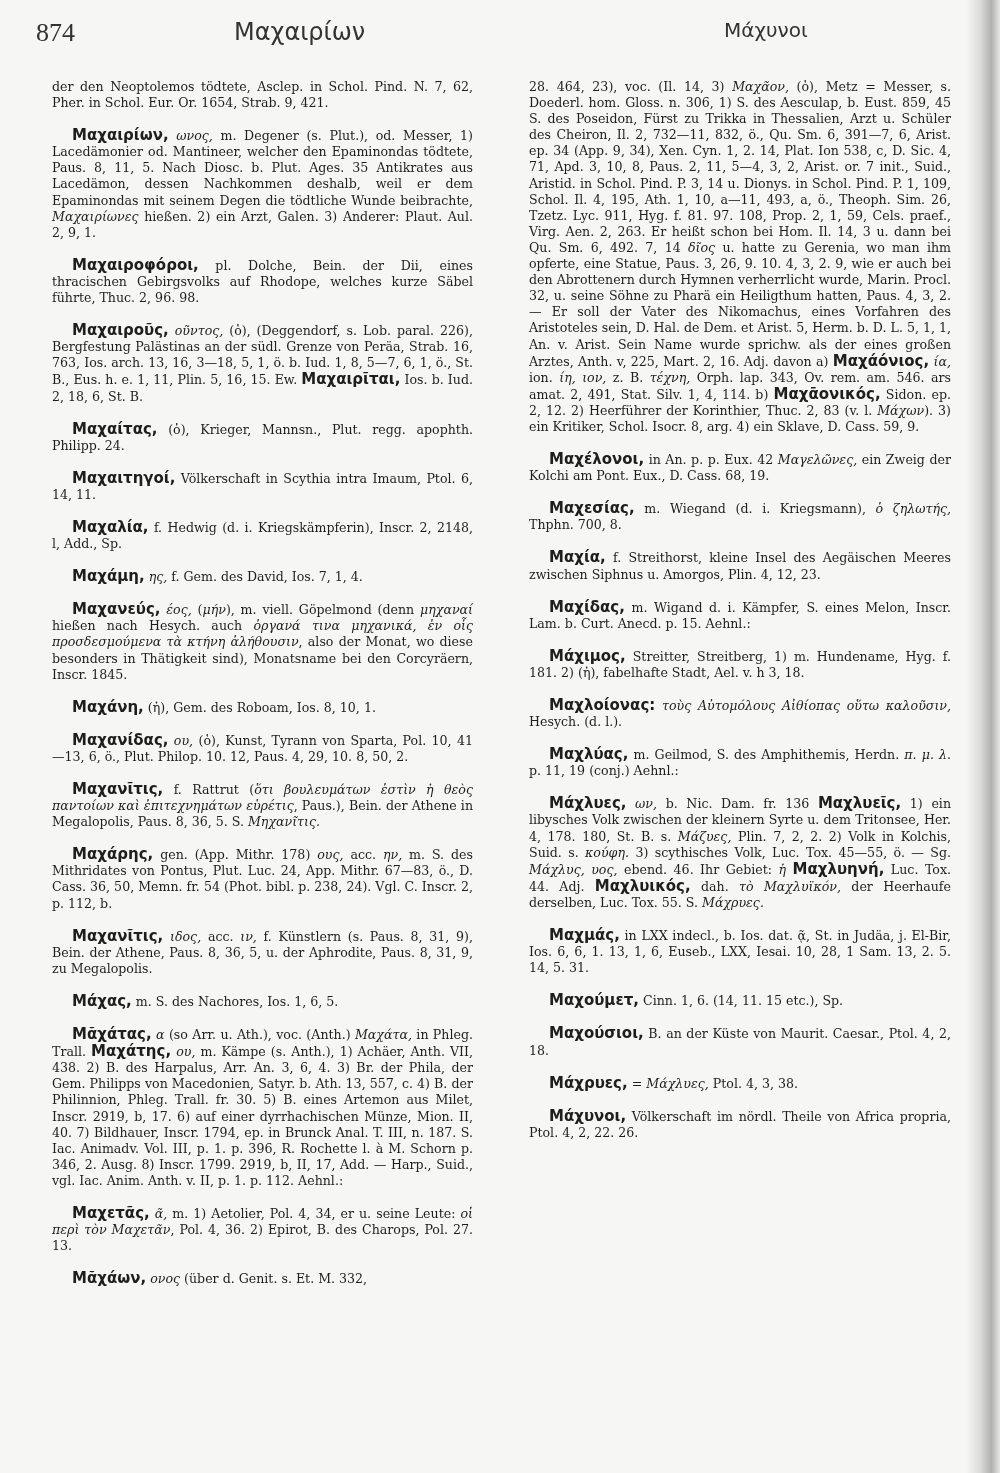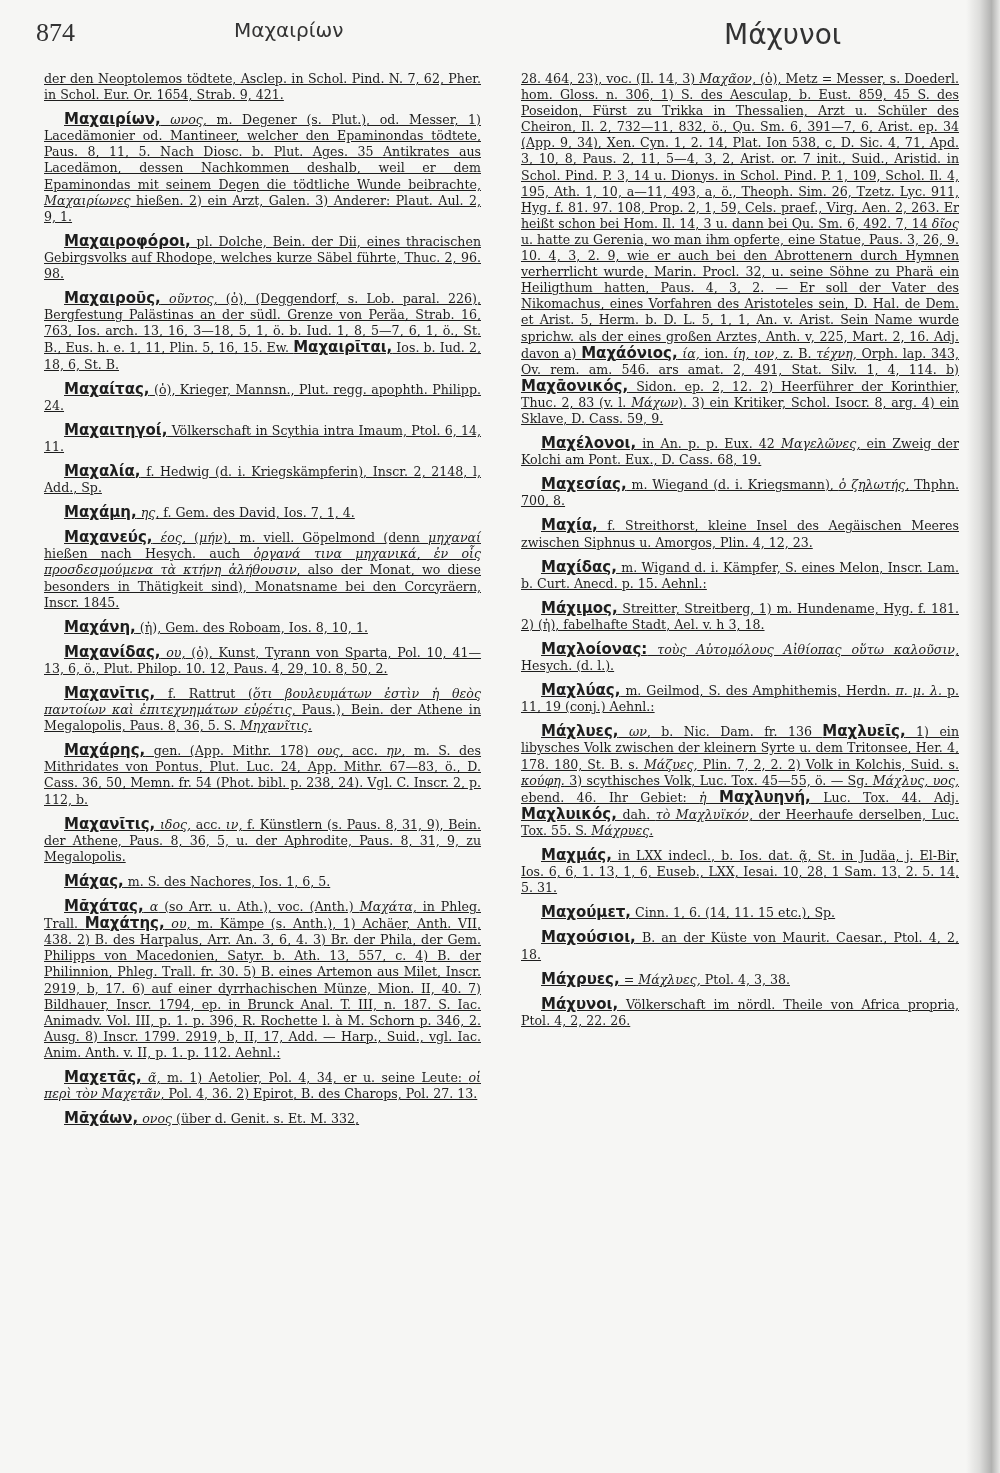--- a/index.html
+++ b/index.html
@@ -17,34 +17,34 @@
   }
   .header {
     position: absolute; top: 14px; left: 36px; right: 40px; height: 40px;
   }
   .page-number {
     position: absolute; left: 0; top: 4px;
     font-family: "Liberation Serif", serif; font-size: 26px; color: #333;
   }
   .head-left {
     position: absolute; left: 198px; top: 4px;
-    font-family: "DejaVu Sans", sans-serif; font-size: 20px; color: #333;
+    font-family: "DejaVu Sans", sans-serif; font-size: 24px; color: #333;
   }
   .head-right {
     position: absolute; left: 688px; top: 4px;
-    font-family: "DejaVu Sans", sans-serif; font-size: 28px; color: #333;
+    font-family: "DejaVu Sans", sans-serif; font-size: 20px; color: #333;
   }
   .col {
     position: absolute; top: 63px; width: 453px;
     font-family: "DejaVu Serif", serif; font-size: 12.6px; line-height: 16.1px;
     text-align: justify;
   }
   .col-left { left: 36px; }
   .col-right { left: 513px; width: 454px; }
-  .entry { margin: 8px; text-decoration: underline; }
+  .entry { margin: 16px; }
   .entry.indent { text-indent: 20px; }
   .hw { font-family: "DejaVu Sans", sans-serif; font-weight: bold; font-size: 15px; }
   .it { font-style: italic; }
 </style>
 </head>
 <body>
 
 <div class="page">
   <div class="header">
     <span class="page-number">874</span>

